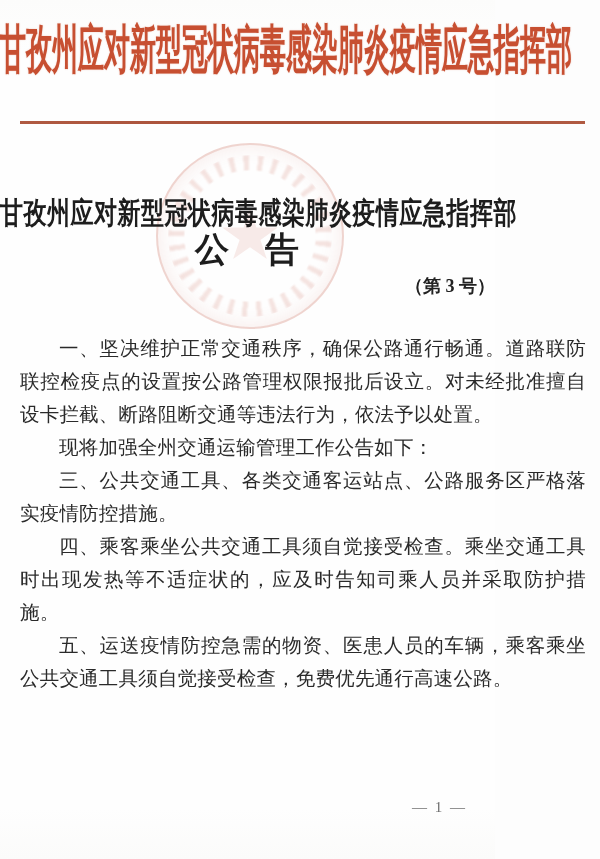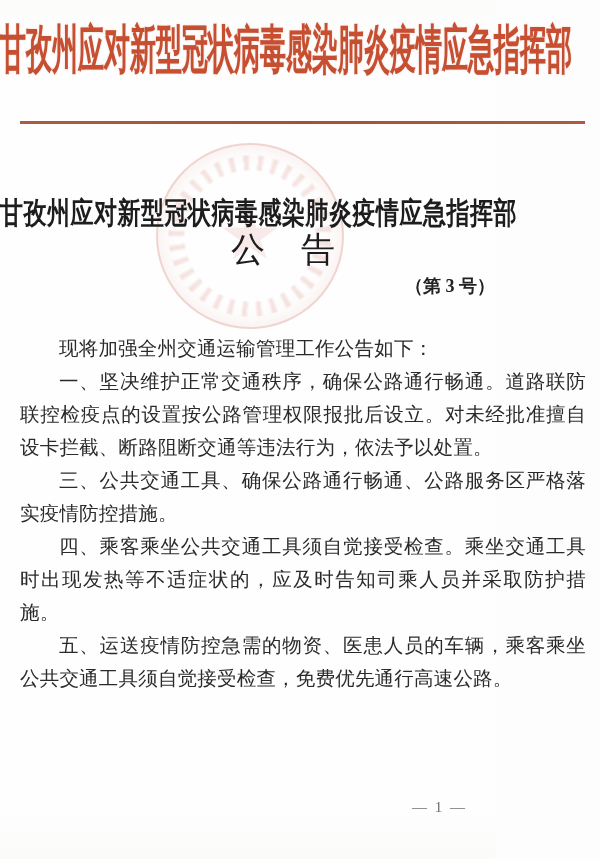--- a/index.html
+++ b/index.html
@@ -95,24 +95,23 @@
     transform: scaleY(1.3);
     transform-origin: 50% 0;
   }
   .notice-doc-type {
     position: absolute;
     top: 227px;
     left: 0;
     width: 100%;
     text-align: center;
     font-size: 34px;
-    font-weight: normal;
+    font-weight: bold;
     color: #1d1d1d;
     letter-spacing: 1px;
-    margin-left: 36px;
   }
   .notice-doc-number {
     position: absolute;
     top: 274px;
     left: 0;
     width: 100%;
     text-align: right;
     font-size: 18px;
     font-weight: bold;
     color: #222222;
@@ -159,22 +158,22 @@
     <div class="seal-star"></div>
   </div>
 
   <div class="notice-title">甘孜州应对新型冠状病毒感染肺炎疫情应急指挥部</div>
 
   <div class="notice-doc-type">公　告</div>
 
   <div class="notice-doc-number">（第 3 号）</div>
 
   <div class="notice-body">
+    <p>一、坚决维护正常交通秩序，确保公路通行畅通。道路联防联控检疫点的设置按公路管理权限报批后设立。对未经批准擅自设卡拦截、断路阻断交通等违法行为，依法予以处置。</p>
     <p>现将加强全州交通运输管理工作公告如下：</p>
-    <p>一、坚决维护正常交通秩序，确保公路通行畅通。道路联防联控检疫点的设置按公路管理权限报批后设立。对未经批准擅自设卡拦截、断路阻断交通等违法行为，依法予以处置。</p>
-    <p>三、公共交通工具、确保公路通行畅通、公路服务区严格落实疫情防控措施。</p>
+    <p>三、公共交通工具、各类交通客运站点、公路服务区严格落实疫情防控措施。</p>
     <p>四、乘客乘坐公共交通工具须自觉接受检查。乘坐交通工具时出现发热等不适症状的，应及时告知司乘人员并采取防护措施。</p>
     <p>五、运送疫情防控急需的物资、医患人员的车辆，乘客乘坐公共交通工具须自觉接受检查，免费优先通行高速公路。</p>
   </div>
 
   <div class="page-number">— 1 —</div>
 
 </div>
 
 </body></html>

